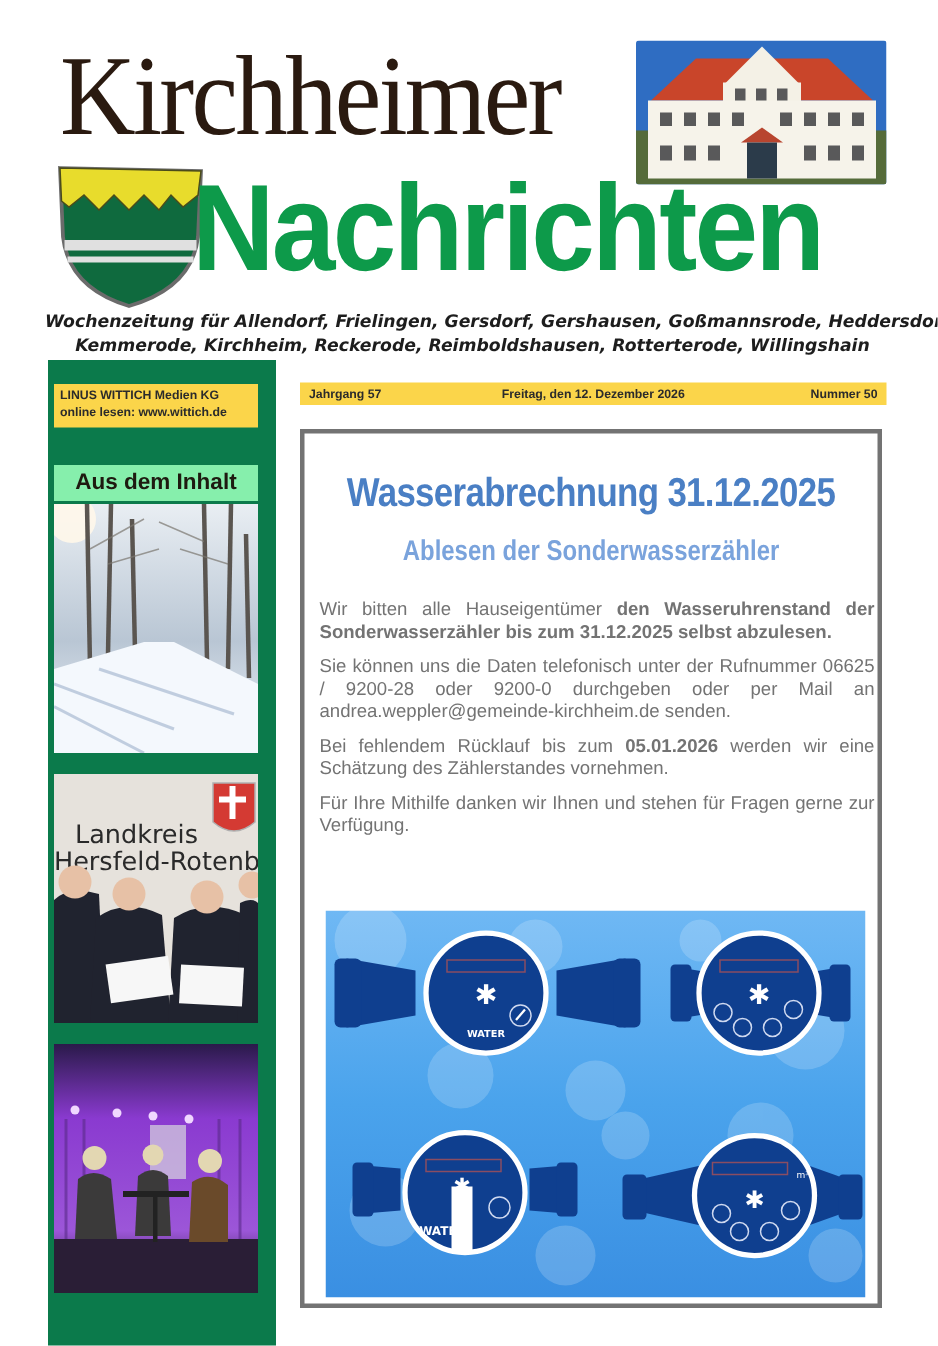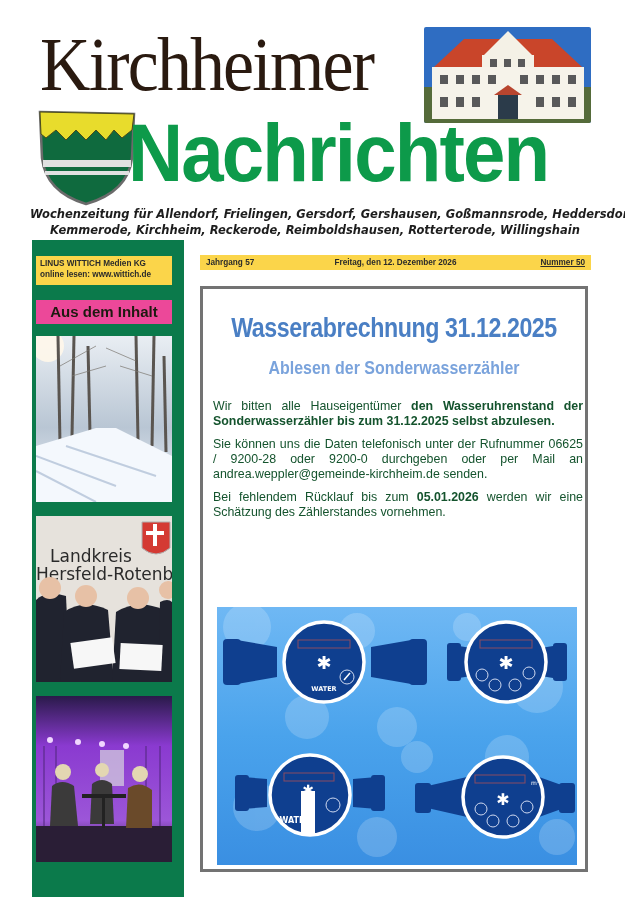--- a/index.html
+++ b/index.html
@@ -10,38 +10,38 @@
   .title-top { position:absolute; left:40px; top:26px; font-family:"Liberation Serif", serif; font-size:76px; line-height:76px; color:#2a1a10; letter-spacing:-2px; transform:scaleX(0.92); transform-origin:left top; }
   .title-bottom { position:absolute; left:128px; top:112px; font-family:"Liberation Sans", sans-serif; font-weight:bold; font-size:82px; line-height:82px; color:#0d9a4a; letter-spacing:-2px; transform:scaleX(0.93); transform-origin:left top; }
   .crest { position:absolute; left:34px; top:108px; width:106px; height:98px; }
   .townhall { position:absolute; left:424px; top:27px; width:167px; height:96px; border-radius:2px; overflow:hidden; }
   .subtitle { position:absolute; left:30px; top:206px; width:570px; text-align:center; font-family:"DejaVu Sans", sans-serif; font-weight:bold; font-style:italic; font-size:11.5px; line-height:16px; color:#1d1d1d; }
   .subtitle div { white-space:nowrap; }
 
   
   .sidebar { position:absolute; left:32px; top:240px; width:152px; height:774px; background:#0b7a4b; }
   .publisher { position:absolute; left:4px; top:16px; width:136px; height:29px; background:#fbd54a; padding:2px 0 0 4px; box-sizing:border-box; font-size:8.2px; font-weight:bold; color:#2b2b2b; line-height:11px; }
-  .inhalt { position:absolute; left:4px; top:60px; width:136px; height:24px; background:#ec4899; text-align:center; font-size:15px; font-weight:bold; color:#1e1a10; line-height:24px; }
+  .inhalt { position:absolute; left:4px; top:70px; width:136px; height:24px; background:#86efac; text-align:center; font-size:15px; font-weight:bold; color:#1e1a10; line-height:24px; }
   .thumb { position:absolute; left:4px; width:136px; overflow:hidden; }
   .thumb1 { top:96px; height:166px; }
   .thumb2 { top:276px; height:166px; }
   .thumb3 { top:456px; height:166px; }
 
   
   .infobar { position:absolute; left:200px; top:255px; width:391px; height:15px; background:#fbd54a; font-size:8.2px; font-weight:bold; color:#2b2b2b; line-height:15px; }
   .infobar span { position:absolute; top:0; }
   .ib-left { left:6px; }
   .ib-center { left:0; width:100%; text-align:center; }
-  .ib-right { right:6px;text-decoration:underline; }
+  .ib-right { right:6px; }
 
   
   .article { position:absolute; left:200px; top:286px; width:388px; height:586px; border:3px solid #737373; box-sizing:border-box; background:#fff; }
   .headline { position:absolute; left:0; top:24px; width:100%; text-align:center; font-family:"Liberation Sans", sans-serif; font-weight:bold; font-size:27px; color:#4a7fc4; letter-spacing:-0.5px; transform:scaleX(0.86); transform-origin:center top; white-space:nowrap; }
   .subheadline { position:absolute; left:0; top:68px; width:100%; text-align:center; font-weight:bold; font-size:19px; color:#7aa3dc; transform:scaleX(0.84); transform-origin:center top; white-space:nowrap; }
-  .body { position:absolute; left:10px; top:110px; width:370px; font-size:12.4px; line-height:15px; color:#14532d; }
+  .body { position:absolute; left:10px; top:110px; width:370px; font-size:12.4px; line-height:15px; color:#737373; }
   .body p { margin:0 0 8px 0; text-align:justify; }
   .body b { font-weight:bold; }
   .signature { text-align:right; font-style:italic; margin-top:-5px; }
 
   .meters { position:absolute; left:14px; top:318px; width:360px; height:258px; overflow:hidden; }
 </style>
 </head>
 <body>
 
 <div class="masthead">
@@ -200,20 +200,21 @@
 </div>
 
 <div class="article">
   <div class="headline">Wasserabrechnung 31.12.2025</div>
   <div class="subheadline">Ablesen der Sonderwasserzähler</div>
 
   <div class="body">
     <p><span>Wir bitten alle Hauseigentümer </span><b>den Wasseruhrenstand der Sonderwasserzähler bis zum 31.12.2025 selbst abzulesen.</b></p>
     <p>Sie können uns die Daten telefonisch unter der Rufnummer 06625 / 9200-28 oder 9200-0 durchgeben oder per Mail an andrea.weppler@gemeinde-kirchheim.de senden.</p>
     <p><span>Bei fehlendem Rücklauf bis zum </span><b>05.01.2026</b><span> werden wir eine Schätzung des Zählerstandes vornehmen.</span></p>
+    <p>Für Ihre Mithilfe danken wir Ihnen und stehen für Fragen gerne zur Verfügung.</p>
   </div>
 
   <svg class="meters" viewBox="0 0 360 258">
     <defs>
       <linearGradient id="bg" x1="0" y1="0" x2="0" y2="1">
         <stop offset="0" stop-color="#6fb8f4"></stop>
           <stop offset="0.5" stop-color="#4aa3ec"></stop>
           <stop offset="1" stop-color="#3a8fe2"></stop>
       </linearGradient>
     </defs>

